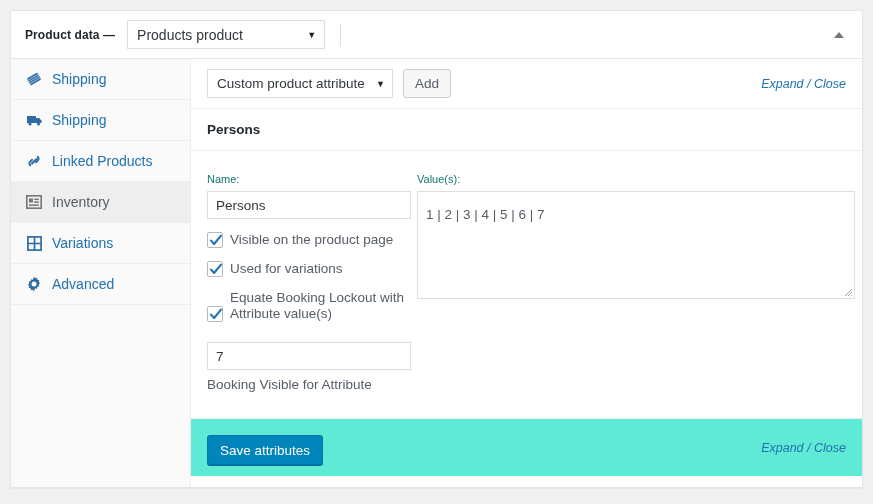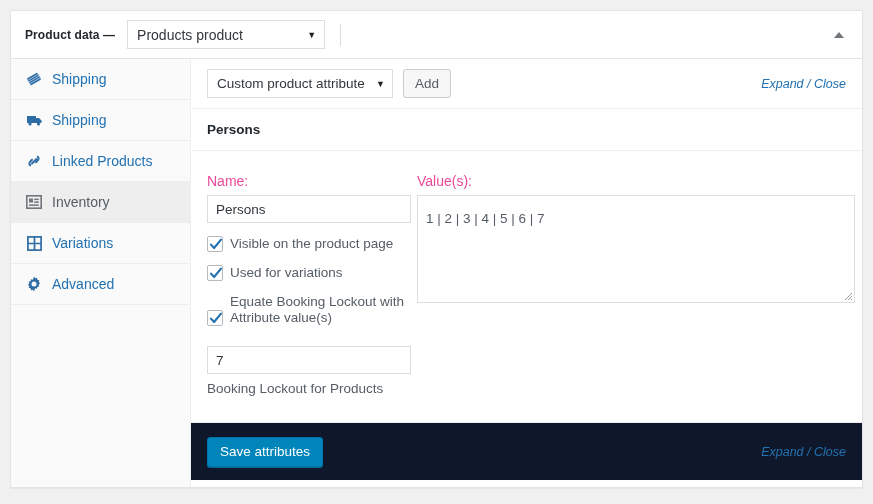--- a/index.html
+++ b/index.html
@@ -200,22 +200,22 @@
   
   .attr-fields {
     display: flex;
     padding: 22px 16px 0 16px;
     gap: 0;
   }
   .col-left { width: 206px; flex: 0 0 206px; }
   .col-right { flex: 1 1 auto; padding-left: 4px; min-width: 0; }
 
   .field-label {
-    font-size: 14px;
-    color: #ec4899;
+    font-size: 11px;
+    color: #0f766e;
     margin-bottom: 6px;
     display: block;
   }
   .text-input {
     width: 204px;
     height: 28px;
     border: 1px solid #ddd;
     background: #fff;
     padding: 0 8px;
     font-size: 13.5px;
@@ -280,24 +280,24 @@
     width: 10px; height: 10px;
     pointer-events: none;
   }
 
   
   .attr-footer {
     margin-top: 26px;
     height: 58px;
     border-top: 1px solid #eee;
     display: flex;
-    align-items: center;
-    padding: 0 16px;
-    position: relative;
-    background: #0f172a;
+    align-items: flex-start;
+    padding: 16px 16px;
+    position: relative;
+    background: #5eead4;
   }
   .save-button {
     background: #0085ba;
     border: 1px solid #0073aa;
     border-radius: 3px;
     color: #fff;
     font-size: 13.5px;
     height: 30px;
     padding: 0 12px;
     cursor: pointer;
@@ -461,21 +461,21 @@
               <div class="cb">
                 <svg width="14" height="14" viewBox="0 0 14 14">
                   <path d="M2 7.6 L5.1 11 L12 2.7" fill="none" stroke="#2271b1" stroke-width="2.1" stroke-linecap="round" stroke-linejoin="round"></path>
                 </svg>
               </div>
               <span class="cb-label">Equate Booking Lockout with Attribute value(s)</span>
             </div>
 
             <div class="lockout-input-wrap">
               <input class="text-input" type="text" value="7" style="">
-              <div class="help-text">Booking Lockout for Products</div>
+              <div class="help-text">Booking Visible for Attribute</div>
             </div>
           </div>
 
           <div class="col-right">
             <span class="field-label">Value(s):</span>
             <div class="values-wrap">
               <textarea class="values-area" style="">1 | 2 | 3 | 4 | 5 | 6 | 7</textarea>
               <svg class="resize-handle" viewBox="0 0 10 10">
                 <path d="M9 2 L2 9 M9 5 L5 9 M9 8 L8 9" stroke="#999" stroke-width="0.9" fill="none"></path>
               </svg>

